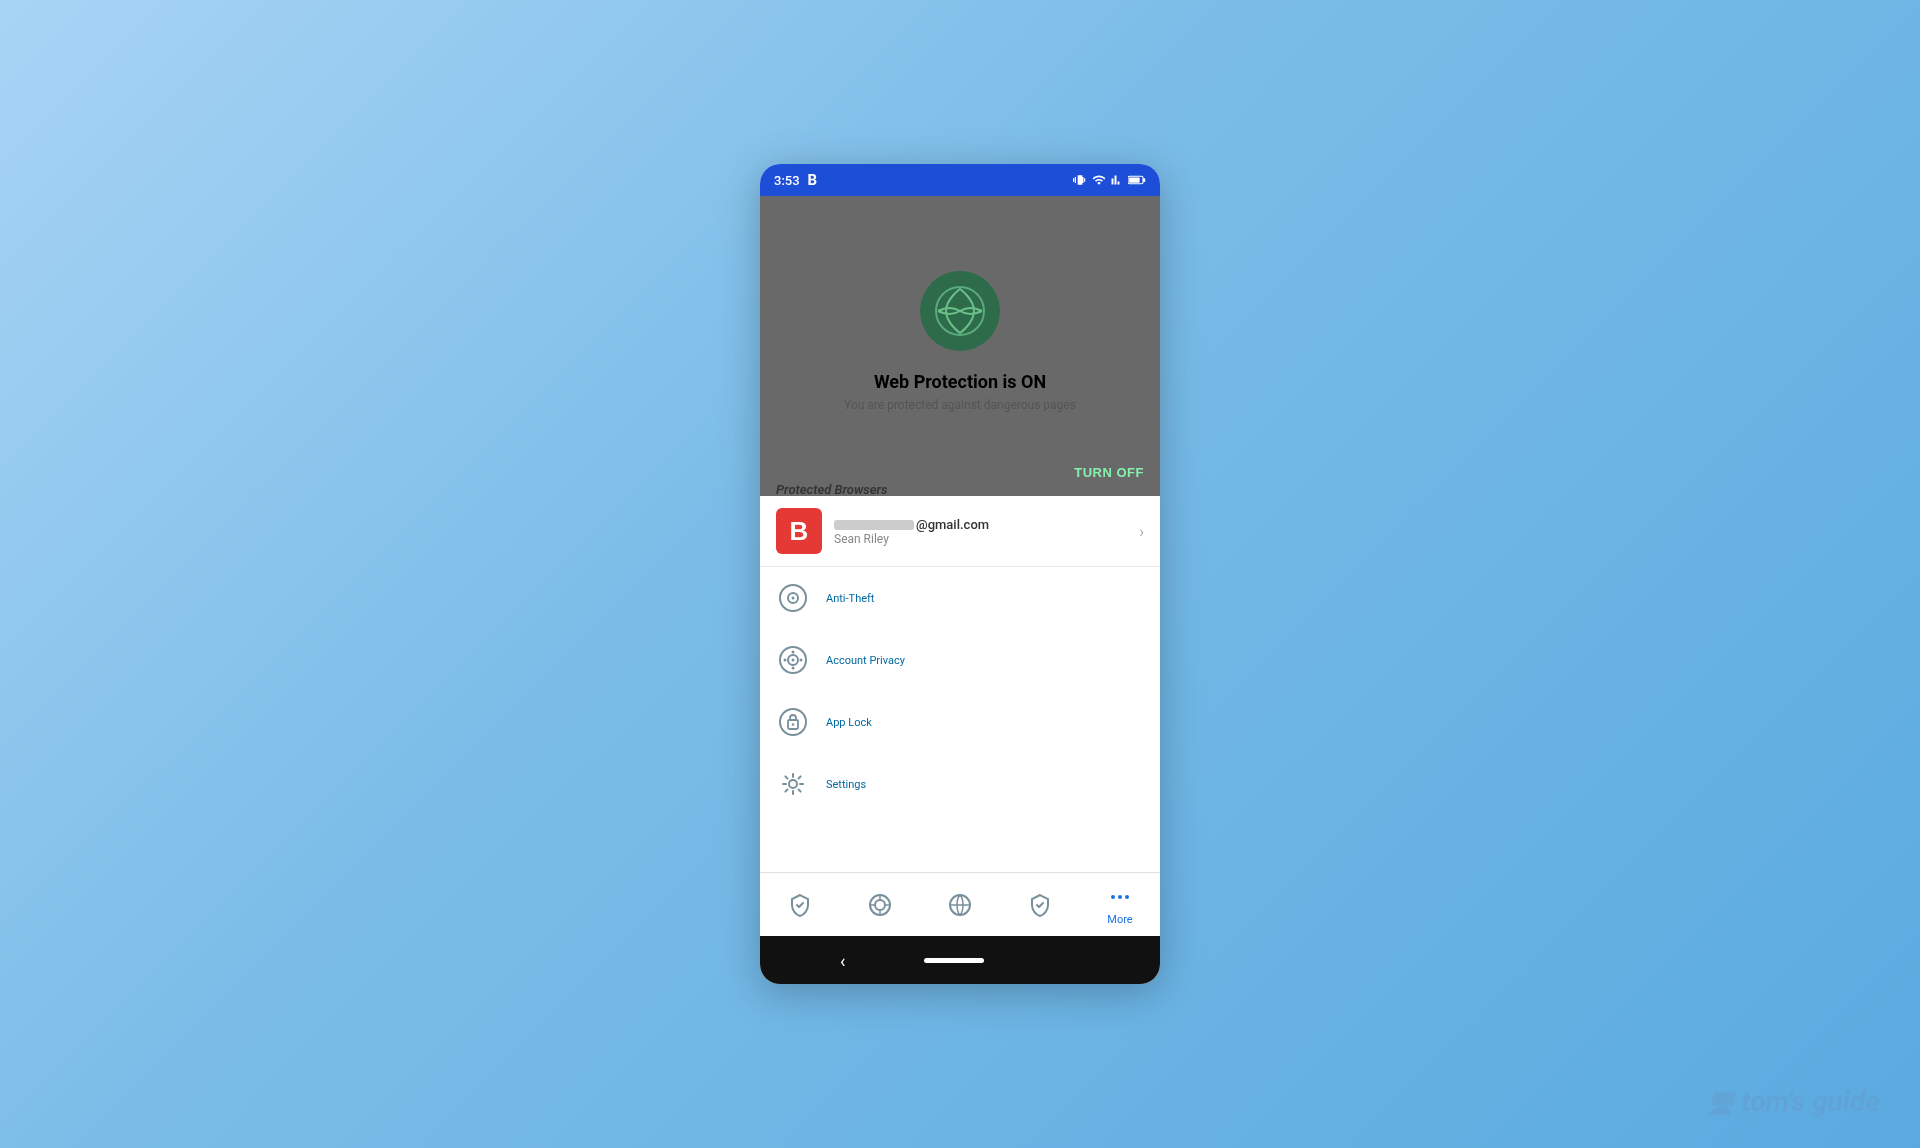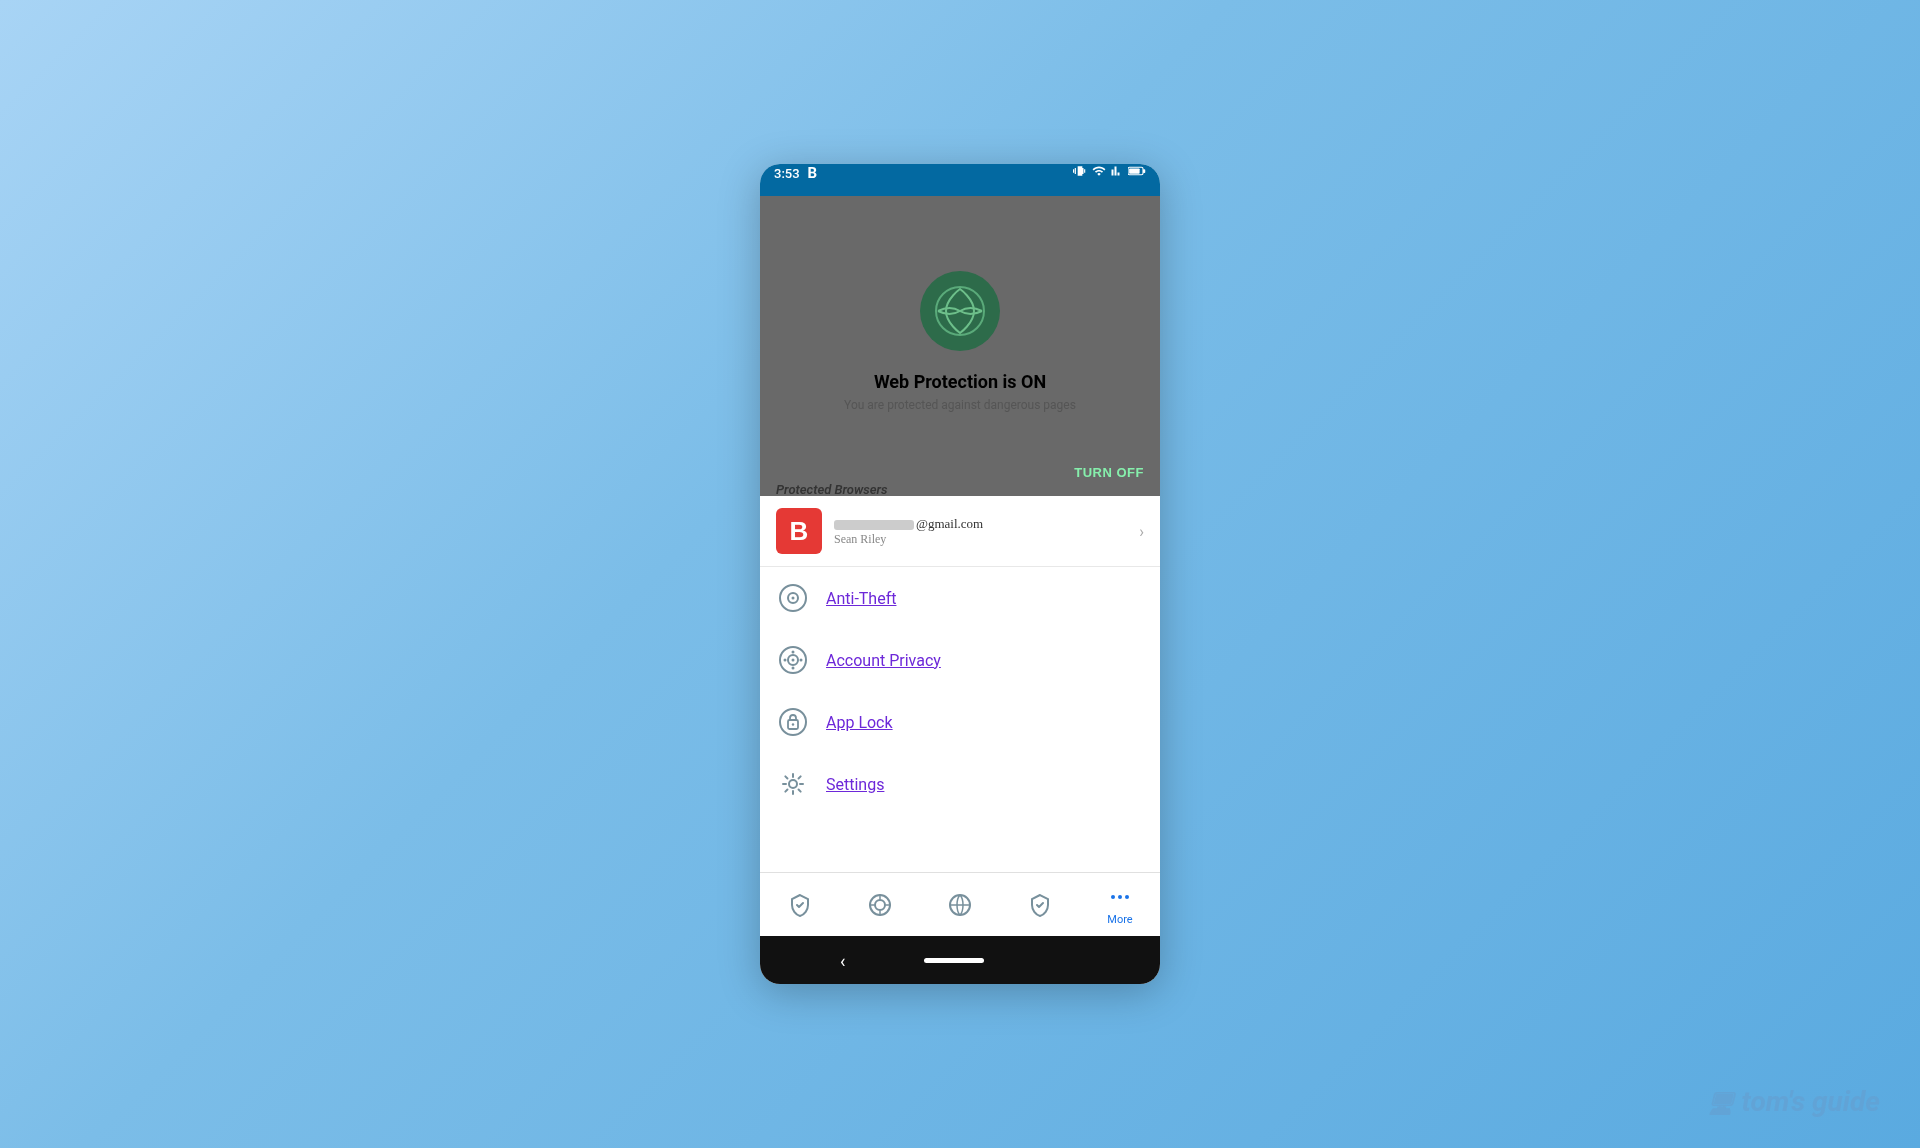--- a/index.html
+++ b/index.html
@@ -32,24 +32,24 @@
       border-radius: 20px;
       overflow: hidden;
       box-shadow: 0 8px 40px rgba(0,0,0,0.25);
       display: flex;
       flex-direction: column;
       position: relative;
     }
 
     
     .status-bar {
-      background: #0369a1;
+      background: #1d4ed8;
       height: 32px;
       display: flex;
-      align-items: flex-start;
+      align-items: center;
       justify-content: space-between;
       padding: 0 14px;
       flex-shrink: 0;
     }
 
     .status-left {
       display: flex;
       align-items: center;
       gap: 8px;
       color: #fff;
@@ -161,21 +161,20 @@
       font-size: 26px;
       font-weight: 900;
       font-family: Arial Black, sans-serif;
       flex-shrink: 0;
       margin-right: 12px;
     }
 
     .account-info {
       flex: 1;
       min-width: 0;
-      font-family: Liberation Serif, serif;
     }
 
     .account-email {
       font-size: 13px;
       color: #333;
       font-weight: 500;
       white-space: nowrap;
       overflow: hidden;
       text-overflow: ellipsis;
     }
@@ -212,23 +211,22 @@
       justify-content: center;
       flex-shrink: 0;
     }
 
     .menu-icon svg {
       width: 28px;
       height: 28px;
     }
 
     .menu-label {
-      font-size: 16px;
-      color: #6d28d9;
-      text-decoration: underline;
+      font-size: 11px;
+      color: #0369a1;
     }
 
     
     .bottom-nav {
       height: 64px;
       background: #fff;
       border-top: 1px solid #e0e0e0;
       display: flex;
       align-items: center;
       justify-content: space-around;

